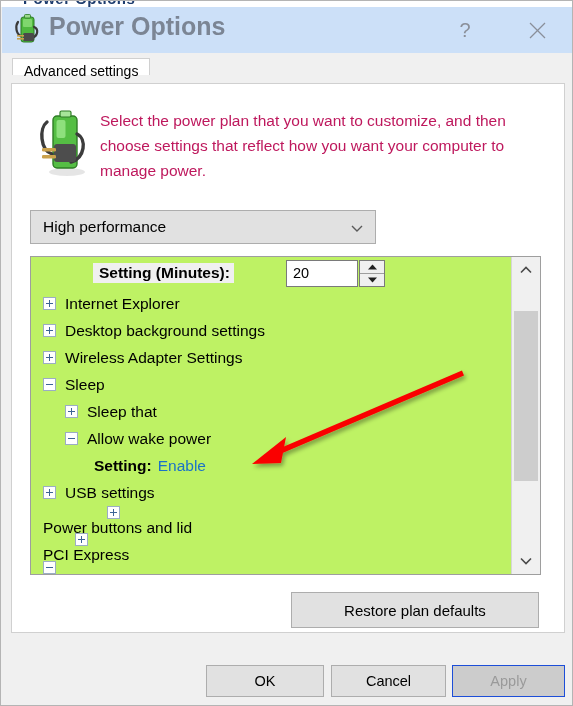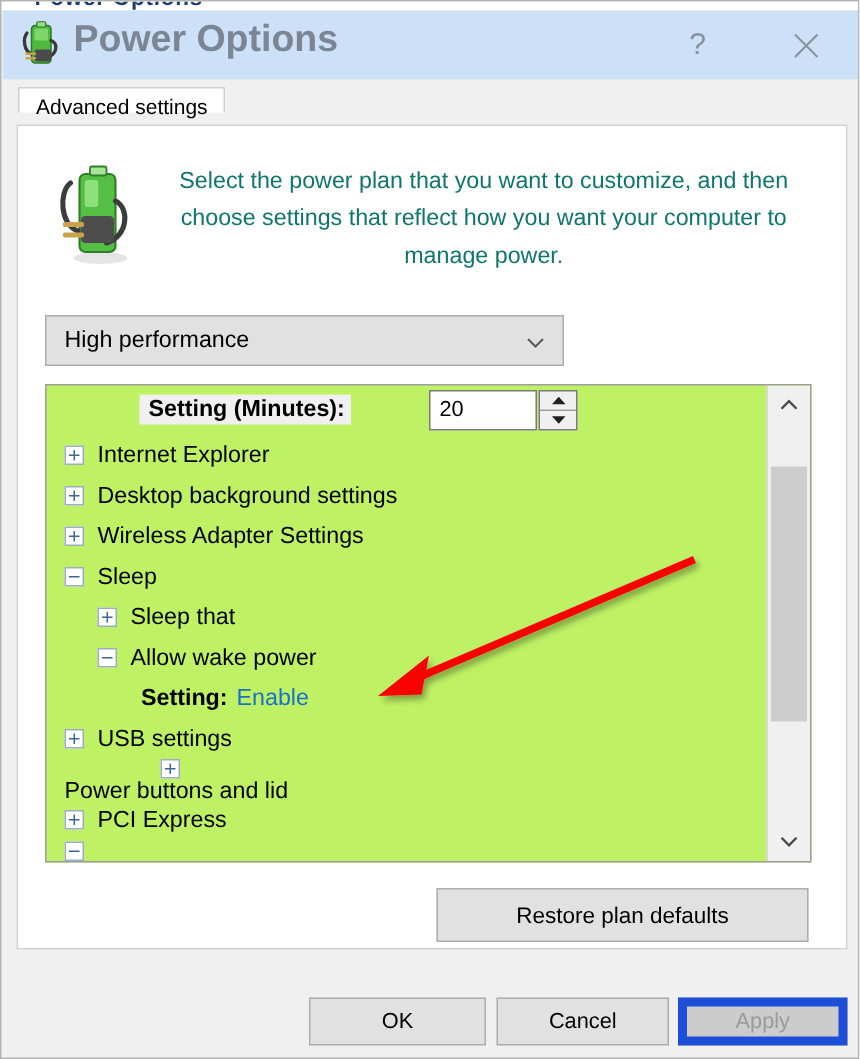--- a/index.html
+++ b/index.html
@@ -18,21 +18,20 @@
   
   #dialog {
     position: absolute;
     left: 0; top: 0;
     width: 573px;
     height: 706px;
     box-sizing: border-box;
     background: #f0f0f0;
     border: 1px solid #b4b4b4;
     overflow: hidden;
-    text-align: center;
   }
 
   
   #behind-strip {
     position: absolute;
     left: 0; top: 0;
     width: 573px;
     height: 6px;
     background: #ffffff;
     overflow: hidden;
@@ -127,21 +126,21 @@
     left: 36px; top: 105px;
     width: 52px; height: 72px;
   }
   #desc-text {
     position: absolute;
     left: 99px;
     top: 107px;
     width: 445px;
     font-size: 15.5px;
     line-height: 25px;
-    color: #0f766e;
+    color: #be185d;
   }
 
   
   #plan-combo {
     position: absolute;
     left: 29px; top: 209px;
     width: 346px;
     height: 34px;
     box-sizing: border-box;
     background: #e1e1e1;
@@ -394,21 +393,21 @@
     left: 330px;
     width: 115px;
     background: #e1e1e1;
     border: 1px solid #adadad;
     color: #000000;
   }
   #btn-apply {
     left: 451px;
     width: 113px;
     background: #cccccc;
-    border: 6px solid #1d4ed8;
+    border: 1px solid #1d4ed8;
     color: #9a9a9a;
   }
 
   
   #annotation-arrow {
     position: absolute;
     left: 0; top: 0;
     width: 573px;
     height: 706px;
     pointer-events: none;
@@ -531,21 +530,21 @@
       <div class="tree-row" style="left:12px; top:222px;">
         <div class="expander plus"></div>
         <span class="tree-label">USB settings</span>
       </div>
 
       <div class="tree-row" style="left:12px; top:249px;flex-direction:column;">
         <div class="expander plus"></div>
         <span class="tree-label">Power buttons and lid</span>
       </div>
 
-      <div class="tree-row" style="left:12px; top:276px;">
+      <div class="tree-row" style="left:12px; top:276px;flex-direction:column;">
         <div class="expander plus"></div>
         <span class="tree-label">PCI Express</span>
       </div>
 
       <div id="clipped-row" style="left:12px;">
         <div class="expander"></div>
       </div>
     </div>
 
     <div id="scrollbar">

